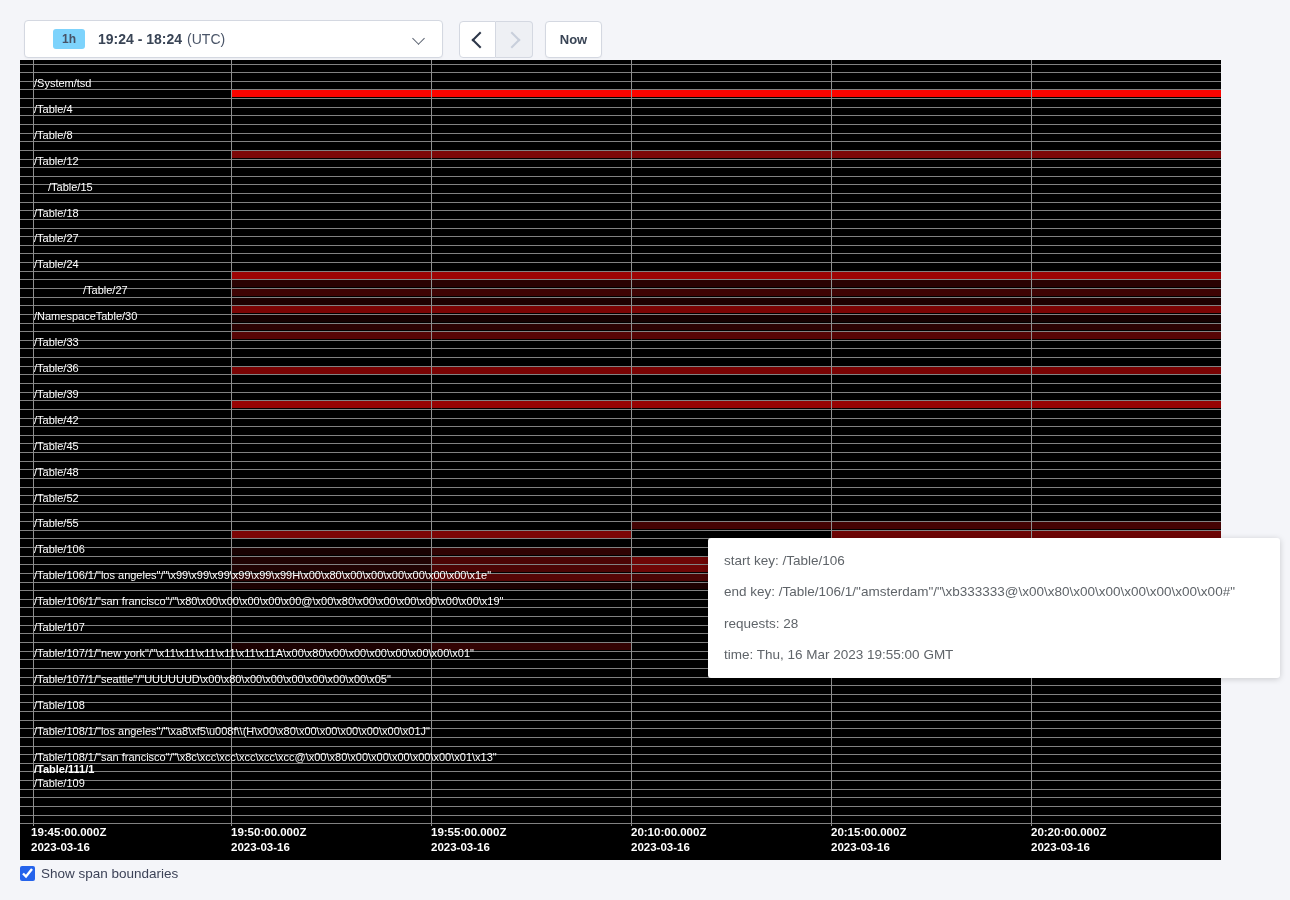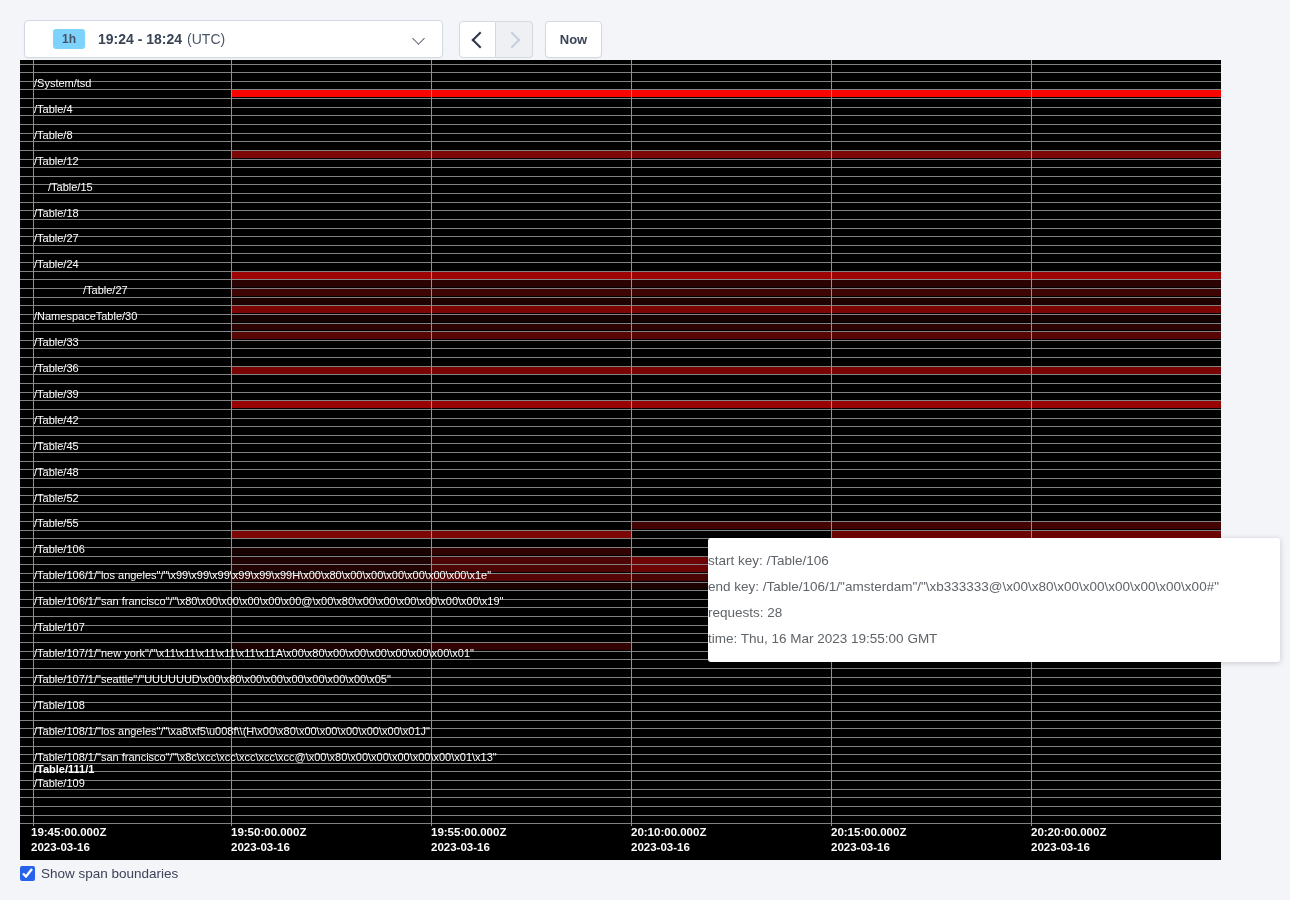--- a/index.html
+++ b/index.html
@@ -17,21 +17,21 @@
   .chev{width:10px;height:10px;border-style:solid;}
   .chev-left{border-width:0 0 2.5px 2.5px;border-color:#2c3648;transform:rotate(45deg);margin-left:4px;}
   .chev-right{border-width:0 0 2.5px 2.5px;border-color:#c8cfdb;transform:rotate(225deg);margin-right:4px;}
   .now-btn{position:absolute;left:545px;top:21px;width:57px;height:37px;box-sizing:border-box;border:1px solid #d4d8e1;border-radius:4px;background:#fff;font-family:"Liberation Sans",sans-serif;font-size:13px;font-weight:bold;color:#394455;cursor:pointer;box-shadow:0 1px 2px rgba(0,0,0,.04);}
   #heatmap-canvas{position:absolute;left:20px;top:60px;width:1201px;height:800px;background:#000;overflow:hidden;}
   .hline{position:absolute;left:0;width:1201px;height:1px;background:#828282;}
   .vline{position:absolute;top:0;width:1px;height:766px;background:#8f8f8f;}
   .band{position:absolute;}
   .row-label{position:absolute;color:#fff;font-size:11px;line-height:14px;height:14px;white-space:nowrap;z-index:5;}
   .tick{position:absolute;color:#fff;font-size:11.5px;font-weight:bold;white-space:nowrap;z-index:5;}
-  .tooltip{position:absolute;left:708px;top:538px;width:572px;height:124px;box-sizing:border-box;background:#fff;border-radius:3px;box-shadow:0 1px 6px rgba(0,0,0,.18);padding:13px 0;display:flex;flex-direction:column;justify-content:space-between;z-index:10;}
+  .tooltip{position:absolute;left:708px;top:538px;width:572px;height:140px;box-sizing:border-box;background:#fff;border-radius:3px;box-shadow:0 1px 6px rgba(0,0,0,.18);padding:13px 16px;display:flex;flex-direction:column;justify-content:space-between;z-index:10;}
   .tooltip div{font-size:13.5px;color:#5f6469;line-height:20px;white-space:nowrap;}
   .cb-row{position:absolute;left:20px;top:866px;display:flex;align-items:center;cursor:pointer;}
   .cb-row input{width:15px;height:15px;margin:0 6px 0 0;accent-color:#2563eb;cursor:pointer;}
   .cb-row span{font-size:13.5px;color:#3c4257;}
 </style>
 </head>
 <body>
 
 <div class="toolbar">
   <div class="time-select">

